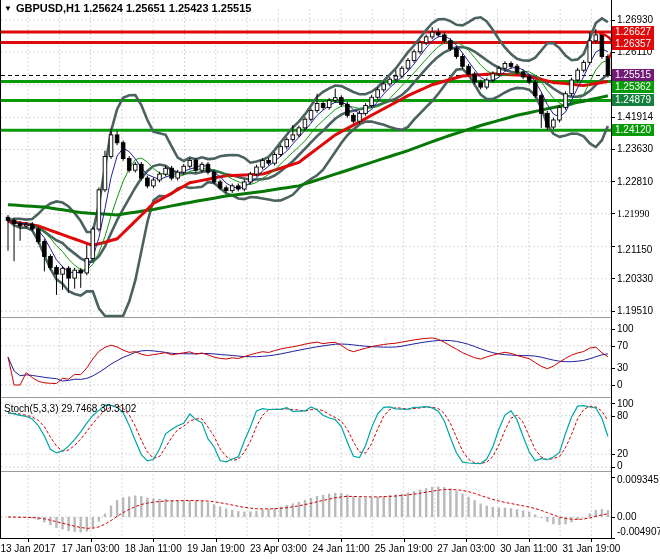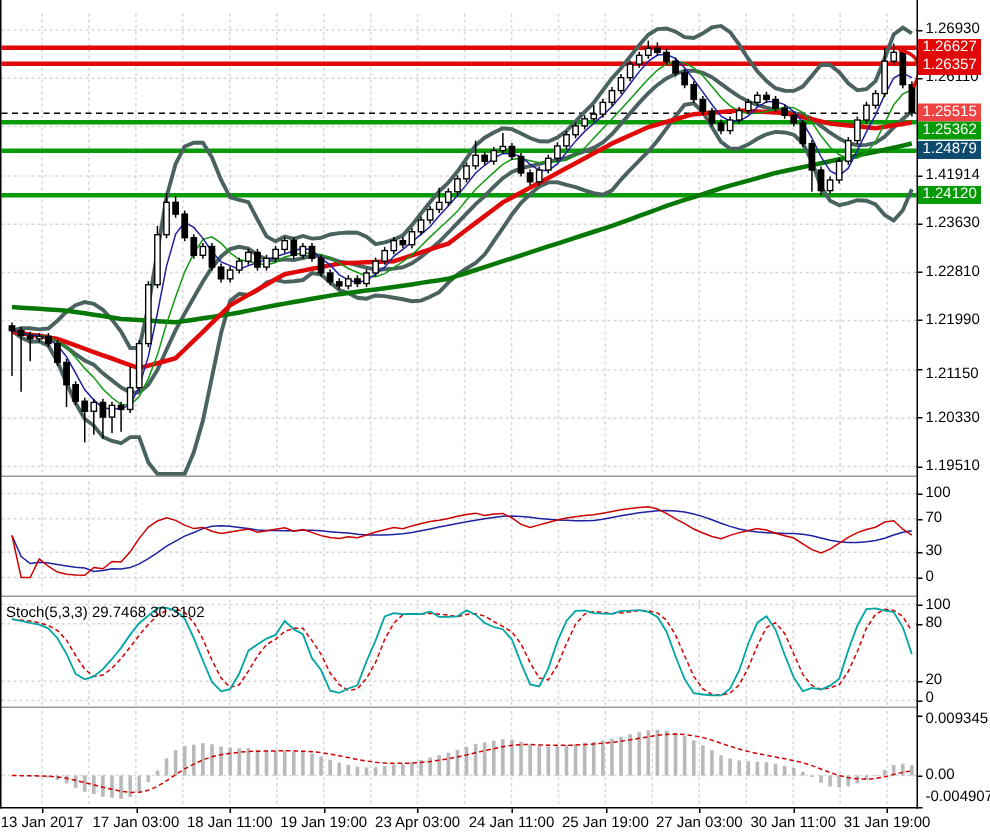--- a/index.html
+++ b/index.html
@@ -449,47 +449,50 @@
         <line x1="577.64" y1="517" x2="577.64" y2="519.9935559185454" stroke="#b9b9b9" stroke-width="2.4"></line>
         <line x1="583.6999999999999" y1="517" x2="583.6999999999999" y2="517.4094462068889" stroke="#b9b9b9" stroke-width="2.4"></line>
         <line x1="589.76" y1="517" x2="589.76" y2="513.4935830857114" stroke="#b9b9b9" stroke-width="2.4"></line>
         <line x1="595.8199999999999" y1="517" x2="595.8199999999999" y2="509.9510284114474" stroke="#b9b9b9" stroke-width="2.4"></line>
         <line x1="601.88" y1="517" x2="601.88" y2="509.1424624596847" stroke="#b9b9b9" stroke-width="2.4"></line>
         <line x1="607.9399999999999" y1="517" x2="607.9399999999999" y2="510.24501093098536" stroke="#b9b9b9" stroke-width="2.4"></line>
         <path d="M8.0 517.0 L14.1 517.1 L20.1 517.2 L26.2 517.3 L32.2 517.5 L38.3 518.0 L44.4 518.9 L50.4 520.2 L56.5 521.7 L62.5 523.2 L68.6 524.8 L74.7 526.2 L80.7 527.5 L86.8 528.3 L92.8 528.2 L98.9 526.9 L105.0 524.2 L111.0 520.5 L117.1 516.4 L123.1 512.6 L129.2 509.4 L135.3 506.6 L141.3 504.5 L147.4 503.1 L153.4 502.2 L159.5 501.5 L165.6 501.0 L171.6 500.8 L177.7 500.7 L183.7 500.6 L189.8 500.5 L195.9 500.6 L201.9 500.8 L208.0 501.1 L214.0 501.7 L220.1 502.7 L226.2 503.8 L232.2 505.0 L238.3 506.3 L244.3 507.3 L250.4 508.2 L256.5 508.7 L262.5 508.9 L268.6 508.9 L274.6 508.7 L280.7 508.3 L286.8 507.7 L292.8 506.8 L298.9 505.8 L304.9 504.6 L311.0 503.3 L317.1 501.8 L323.1 500.4 L329.2 499.1 L335.2 497.8 L341.3 496.9 L347.4 496.4 L353.4 496.4 L359.5 496.6 L365.5 496.8 L371.6 496.9 L377.7 496.9 L383.7 496.7 L389.8 496.4 L395.8 496.0 L401.9 495.5 L408.0 494.9 L414.0 494.2 L420.1 493.2 L426.1 492.2 L432.2 491.2 L438.3 490.2 L444.3 489.6 L450.4 489.4 L456.4 489.7 L462.5 490.5 L468.6 491.7 L474.6 493.4 L480.7 495.5 L486.7 497.5 L492.8 499.4 L498.9 501.0 L504.9 502.4 L511.0 503.5 L517.0 504.7 L523.1 505.8 L529.2 507.1 L535.2 508.5 L541.3 510.4 L547.3 512.7 L553.4 515.0 L559.5 517.0 L565.5 518.5 L571.6 519.2 L577.6 519.4 L583.7 519.0 L589.8 517.9 L595.8 516.3 L601.9 514.9 L607.9 513.9 " fill="none" stroke="#d00000" stroke-width="1" stroke-dasharray="3 2"></path>
       </g>
     </svg>
 
+  <div class="ttl">
+    <span class="arr">▼</span><span>GBPUSD,H1  1.25624 1.25651 1.25423 1.25515</span>
+  </div>
 
   <div class="plabel" style="top:403px">Stoch(5,3,3) 29.7468 30.3102</div>
 
   <div id="yaxis">
       <div class="ytick" style="top: 14px;">1.26930</div>
       <div class="ymark" style="top: 19.5px;"></div>
       <div class="ytick" style="top: 46.1604px;">1.26110</div>
       <div class="ymark" style="top: 51.6604px;"></div>
       <div class="ytick" style="top: 111.266px;">1.41914</div>
       <div class="ymark" style="top: 116.766px;"></div>
       <div class="ytick" style="top: 143.426px;">1.23630</div>
       <div class="ymark" style="top: 148.926px;"></div>
       <div class="ytick" style="top: 175.586px;">1.22810</div>
       <div class="ymark" style="top: 181.086px;"></div>
-      <div class="ytick" style="top: 207.747px;">1.21990</div>
+      <div class="ytick" style="top: 207.747px; font-family: Liberation Serif, serif;">1.21990</div>
       <div class="ymark" style="top: 213.247px;"></div>
       <div class="ytick" style="top: 244px;">1.21150</div>
       <div class="ymark" style="top: 246.192px;"></div>
       <div class="ytick" style="top: 272.852px;">1.20330</div>
       <div class="ymark" style="top: 278.352px;"></div>
       <div class="ytick" style="top: 305.012px;">1.19510</div>
       <div class="ymark" style="top: 310.512px;"></div>
       <div class="badge" style="top: 25.8837px; background: rgb(224, 8, 8);">1.26627</div>
       <div class="badge" style="top: 37.8837px; background: rgb(224, 8, 8);">1.26357</div>
-      <div class="badge" style="top: 69.4963px; background: #ef4444;">1.25515</div>
+      <div class="badge" style="top: 69.4963px; background: #701a75;">1.25515</div>
       <div class="badge" style="top: 81.4963px; background: rgb(8, 155, 8);">1.25362</div>
-      <div class="badge" style="top: 94.4402px; background: #0c4a6e;">1.24879</div>
+      <div class="badge" style="top: 94.4402px; background: #15803d;">1.24879</div>
       <div class="badge" style="top: 124.208px; background: rgb(8, 155, 8);">1.24120</div>
       <div class="ytick" style="top: 323px;">100</div>
       <div class="ymark" style="top: 329px;"></div>
       <div class="ytick" style="top: 339.8px;">70</div>
       <div class="ymark" style="top: 345.8px;"></div>
       <div class="ytick" style="top: 362.2px;">30</div>
       <div class="ymark" style="top: 368.2px;"></div>
       <div class="ytick" style="top: 379px;">0</div>
       <div class="ymark" style="top: 385px;"></div>
       <div class="ytick" style="top: 398px;">100</div>

